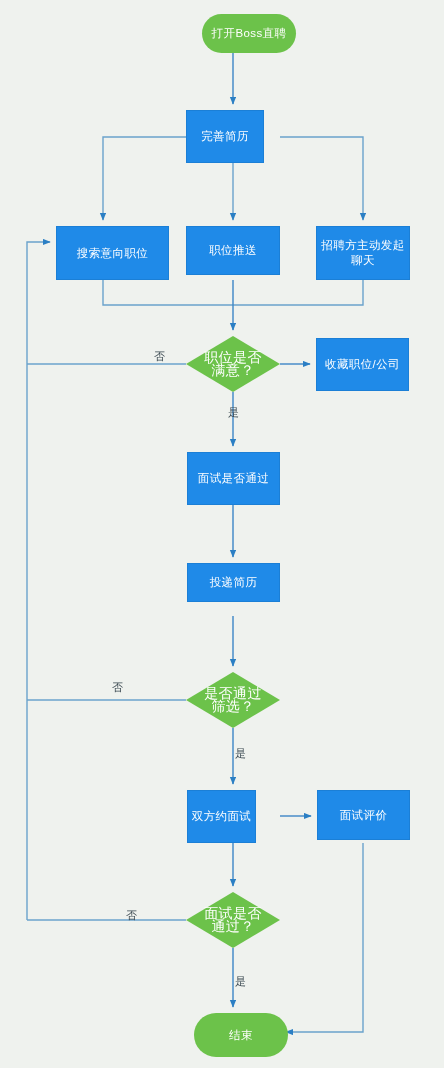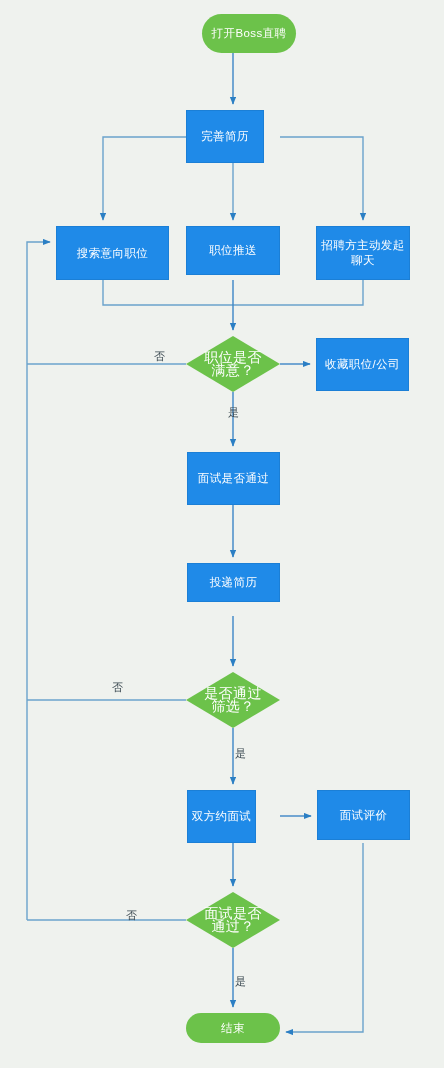--- a/index.html
+++ b/index.html
@@ -178,21 +178,21 @@
 
   <div class="node process" style="left:317px; top:790px; width:93px; height:50px;">
     <span>面试评价</span>
   </div>
 
   <div class="node decision" style="left:186px; top:892px; width:94px; height:56px;">
     <span class="dia-shape"></span>
     <span class="dia-label">面试是否通过？</span>
   </div>
 
-  <div class="node terminator" style="left:186px; top:1013px; width:94px; height:30px;">
+  <div class="node terminator" style="left:194px; top:1013px; width:94px; height:44px;">
     <span>结束</span>
   </div>
 
   <div class="edge-label" style="left:154px; top:350px;">否</div>
   <div class="edge-label" style="left:228px; top:406px;">是</div>
   <div class="edge-label" style="left:112px; top:681px;">否</div>
   <div class="edge-label" style="left:235px; top:747px;">是</div>
   <div class="edge-label" style="left:126px; top:909px;">否</div>
   <div class="edge-label" style="left:235px; top:975px;">是</div>
 

